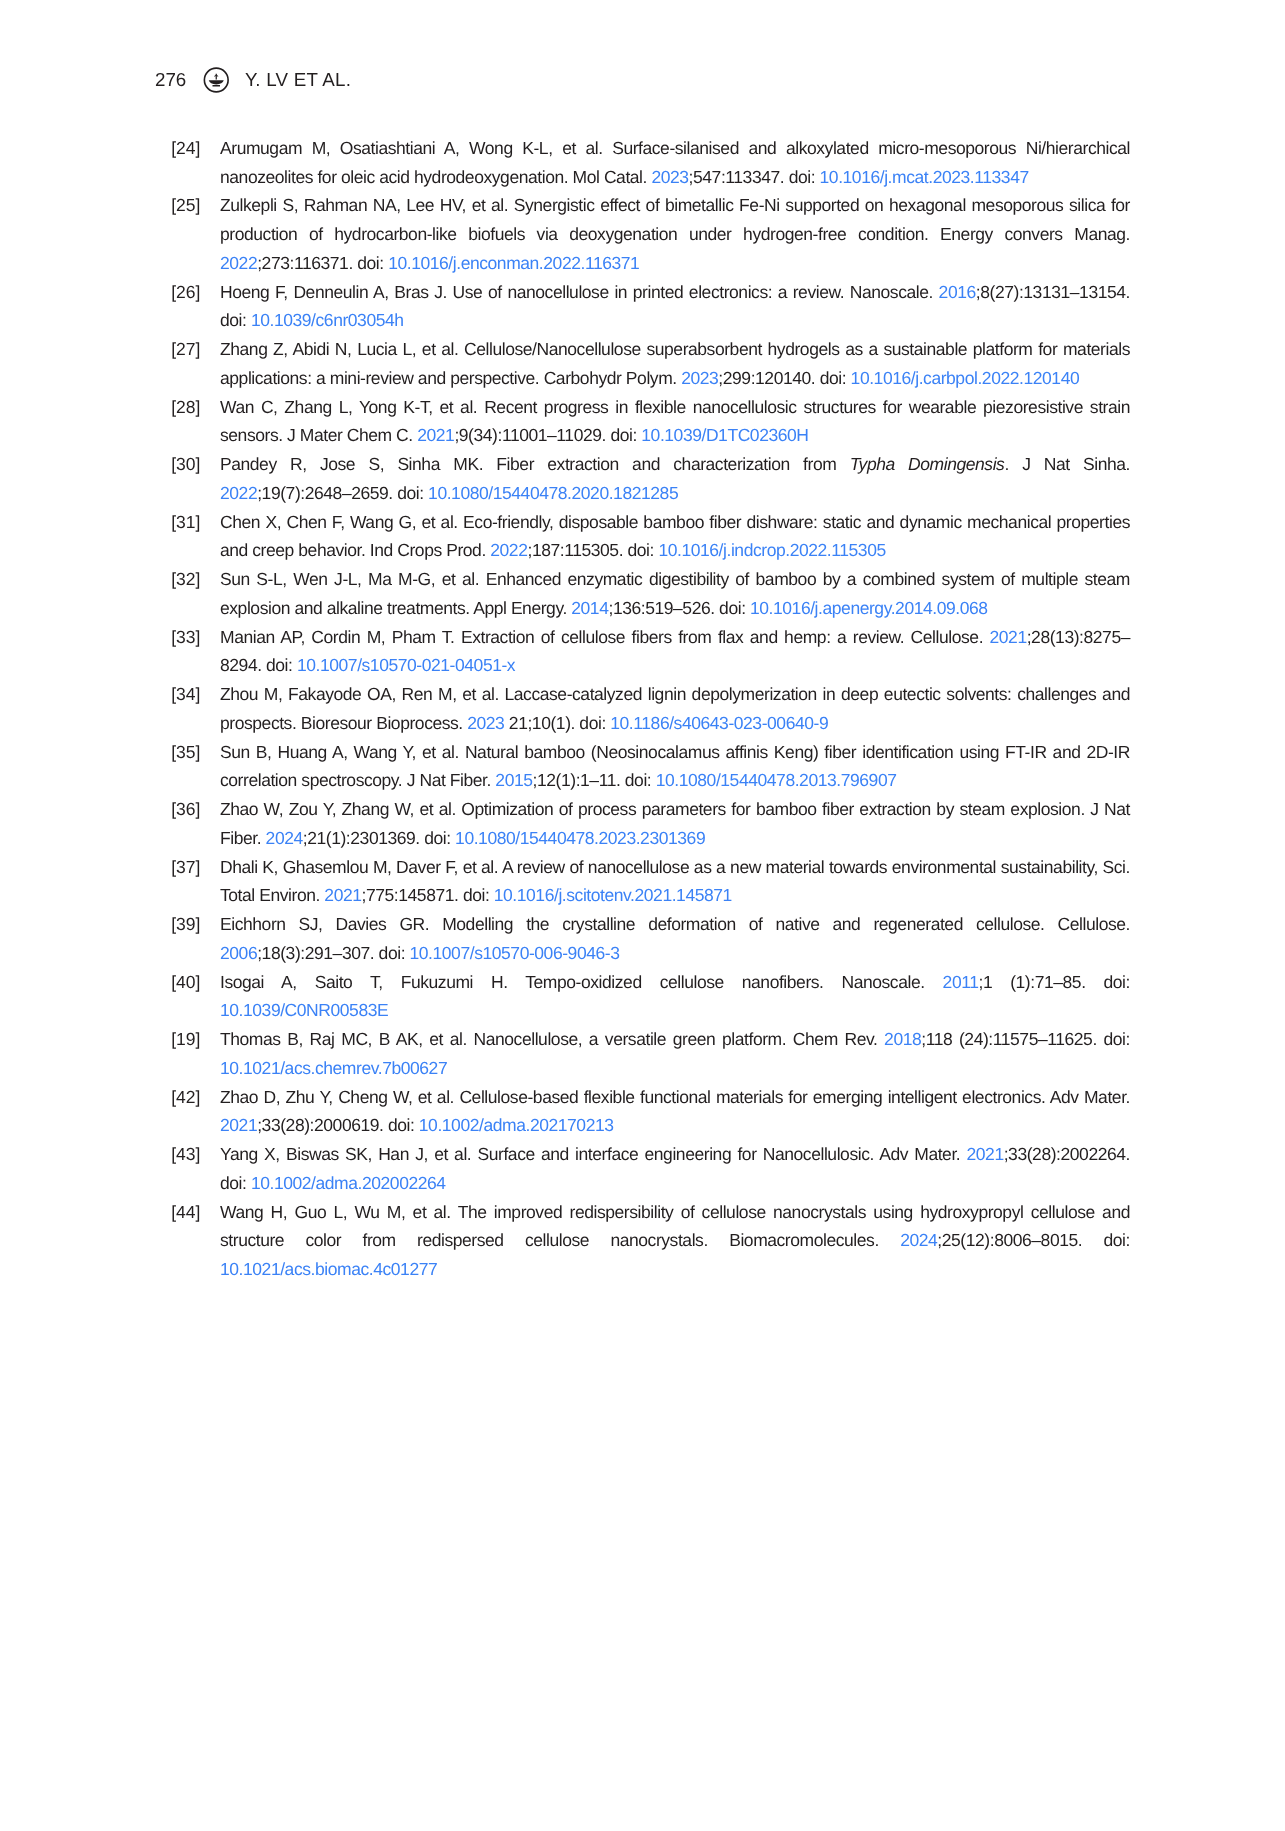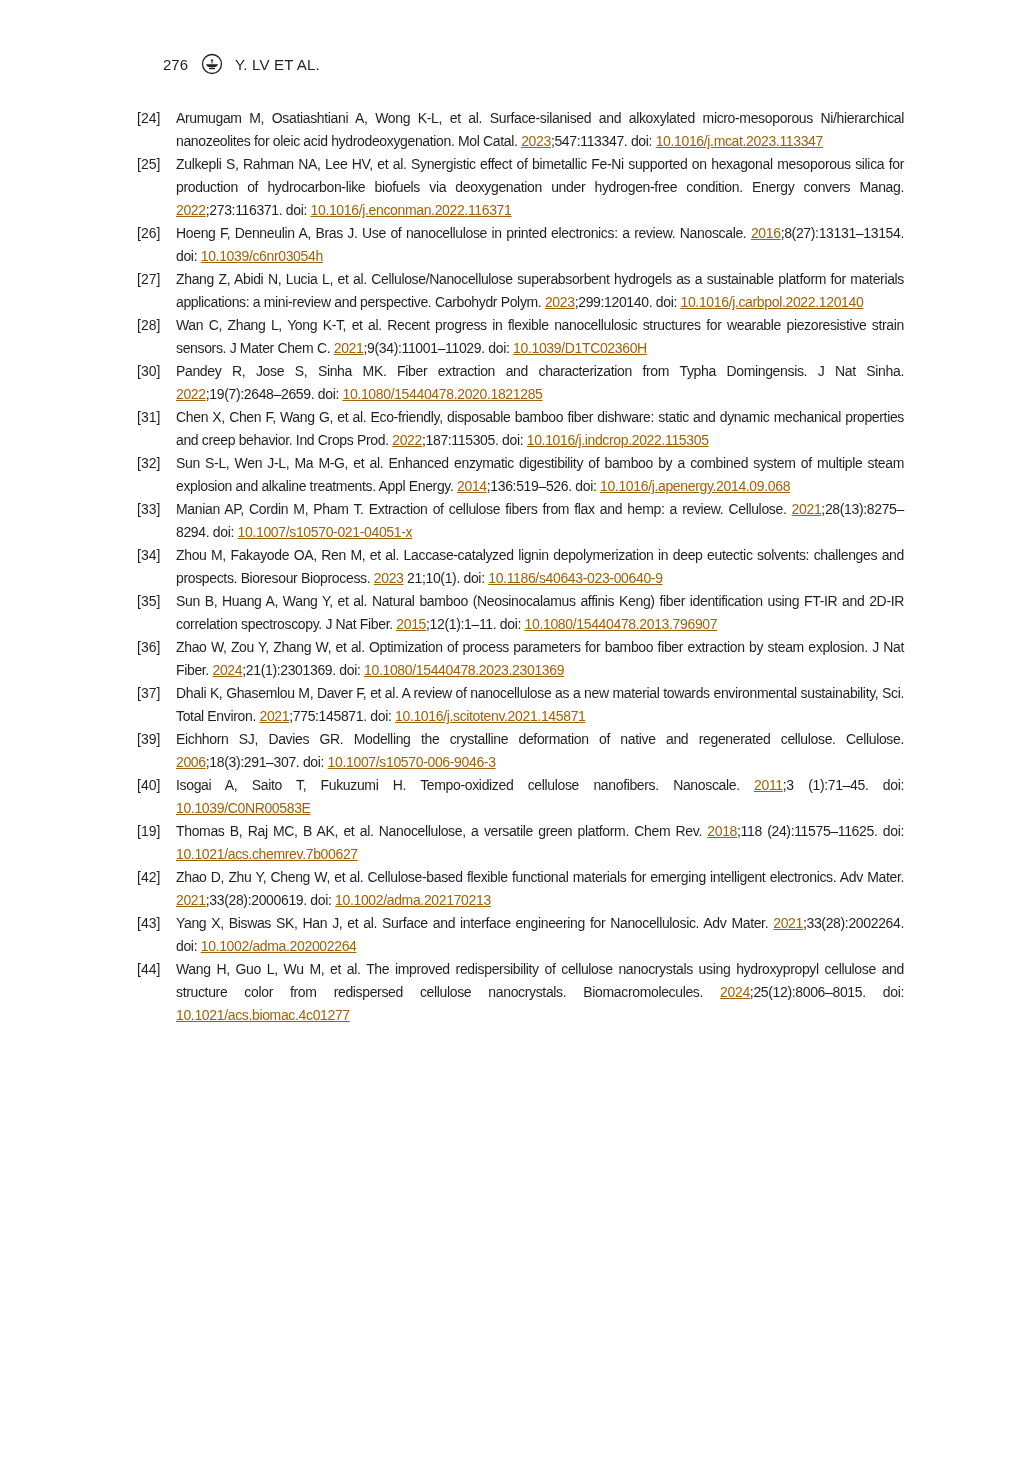--- a/index.html
+++ b/index.html
@@ -1,28 +1,28 @@
 <!DOCTYPE html>
 <html><head>
 <meta charset="utf-8">
 <style>
   html, body { margin: 0; padding: 0; background: #ffffff; }
   body { width: 1028px; height: 1465px; position: relative; overflow: hidden;
          font-family: "Liberation Sans", sans-serif; color: #231f20; }
   .header { position: absolute; left: 124px; top: 53px; height: 22px;
             display: flex; align-items: center; font-size: 15px; }
-  .header .pg { width: 38px; margin-left: 39px; }
+  .header .pg { width: 38px; }
   .header .logo { width: 22px; height: 22px; margin-right: 12px; }
   .header .running { letter-spacing: 0.2px; text-align: center; }
   .refs { position: absolute; left: 137px; top: 107px; width: 767px; }
   .ref { position: relative; padding-left: 39px; font-size: 14px; line-height: 23px;
          text-align: justify; margin-bottom: 0; letter-spacing: -0.35px; word-spacing: 0px; }
   .ref .num { position: absolute; left: 0; top: 0; letter-spacing: 0; }
-  .link { color: #a16207; text-decoration: underline; }
-  .it { }
+  .link { color: #3b82f6; }
+  .it { font-style: italic; }
 </style>
 </head>
 <body>
 
 <div class="header">
   <span class="pg">276</span>
   <span class="logo">
     <svg width="22" height="22" viewBox="0 0 22 22">
       <circle cx="11" cy="11" r="9.5" fill="none" stroke="#231f20" stroke-width="1.3"></circle>
       <path d="M5 11.2 H17 Q16 14.5 11 14.5 Q6 14.5 5 11.2 Z" fill="#231f20"></path>
@@ -42,18 +42,18 @@
     <div class="ref"><span class="num">[28]</span><span>Wan C, Zhang L, Yong K-T, et al. Recent progress in flexible nanocellulosic structures for wearable piezoresistive strain sensors. J Mater Chem C. </span><span class="link">2021</span><span>;9(34):11001–11029. doi: </span><span class="link">10.1039/D1TC02360H</span></div>
     <div class="ref"><span class="num">[30]</span><span>Pandey R, Jose S, Sinha MK. Fiber extraction and characterization from </span><span class="it">Typha Domingensis</span><span>. J Nat Sinha. </span><span class="link">2022</span><span>;19(7):2648–2659. doi: </span><span class="link">10.1080/15440478.2020.1821285</span></div>
     <div class="ref"><span class="num">[31]</span><span>Chen X, Chen F, Wang G, et al. Eco-friendly, disposable bamboo fiber dishware: static and dynamic mechanical properties and creep behavior. Ind Crops Prod. </span><span class="link">2022</span><span>;187:115305. doi: </span><span class="link">10.1016/j.indcrop.2022.115305</span></div>
     <div class="ref"><span class="num">[32]</span><span>Sun S-L, Wen J-L, Ma M-G, et al. Enhanced enzymatic digestibility of bamboo by a combined system of multiple steam explosion and alkaline treatments. Appl Energy. </span><span class="link">2014</span><span>;136:519–526. doi: </span><span class="link">10.1016/j.apenergy.2014.09.068</span></div>
     <div class="ref"><span class="num">[33]</span><span>Manian AP, Cordin M, Pham T. Extraction of cellulose fibers from flax and hemp: a review. Cellulose. </span><span class="link">2021</span><span>;28(13):8275–8294. doi: </span><span class="link">10.1007/s10570-021-04051-x</span></div>
     <div class="ref"><span class="num">[34]</span><span>Zhou M, Fakayode OA, Ren M, et al. Laccase-catalyzed lignin depolymerization in deep eutectic solvents: challenges and prospects. Bioresour Bioprocess. </span><span class="link">2023</span><span> 21;10(1). doi: </span><span class="link">10.1186/s40643-023-00640-9</span></div>
     <div class="ref"><span class="num">[35]</span><span>Sun B, Huang A, Wang Y, et al. Natural bamboo (Neosinocalamus affinis Keng) fiber identification using FT-IR and 2D-IR correlation spectroscopy. J Nat Fiber. </span><span class="link">2015</span><span>;12(1):1–11. doi: </span><span class="link">10.1080/15440478.2013.796907</span></div>
     <div class="ref"><span class="num">[36]</span><span>Zhao W, Zou Y, Zhang W, et al. Optimization of process parameters for bamboo fiber extraction by steam explosion. J Nat Fiber. </span><span class="link">2024</span><span>;21(1):2301369. doi: </span><span class="link">10.1080/15440478.2023.2301369</span></div>
     <div class="ref"><span class="num">[37]</span><span>Dhali K, Ghasemlou M, Daver F, et al. A review of nanocellulose as a new material towards environmental sustainability, Sci. Total Environ. </span><span class="link">2021</span><span>;775:145871. doi: </span><span class="link">10.1016/j.scitotenv.2021.145871</span></div>
     <div class="ref"><span class="num">[39]</span><span>Eichhorn SJ, Davies GR. Modelling the crystalline deformation of native and regenerated cellulose. Cellulose. </span><span class="link">2006</span><span>;18(3):291–307. doi: </span><span class="link">10.1007/s10570-006-9046-3</span></div>
-    <div class="ref"><span class="num">[40]</span><span>Isogai A, Saito T, Fukuzumi H. Tempo-oxidized cellulose nanofibers. Nanoscale. </span><span class="link">2011</span><span>;3 (1):71–45. doi: </span><span class="link">10.1039/C0NR00583E</span></div>
+    <div class="ref"><span class="num">[40]</span><span>Isogai A, Saito T, Fukuzumi H. Tempo-oxidized cellulose nanofibers. Nanoscale. </span><span class="link">2011</span><span>;1 (1):71–85. doi: </span><span class="link">10.1039/C0NR00583E</span></div>
     <div class="ref"><span class="num">[19]</span><span>Thomas B, Raj MC, B AK, et al. Nanocellulose, a versatile green platform. Chem Rev. </span><span class="link">2018</span><span>;118 (24):11575–11625. doi: </span><span class="link">10.1021/acs.chemrev.7b00627</span></div>
     <div class="ref"><span class="num">[42]</span><span>Zhao D, Zhu Y, Cheng W, et al. Cellulose-based flexible functional materials for emerging intelligent electronics. Adv Mater. </span><span class="link">2021</span><span>;33(28):2000619. doi: </span><span class="link">10.1002/adma.202170213</span></div>
     <div class="ref"><span class="num">[43]</span><span>Yang X, Biswas SK, Han J, et al. Surface and interface engineering for Nanocellulosic. Adv Mater. </span><span class="link">2021</span><span>;33(28):2002264. doi: </span><span class="link">10.1002/adma.202002264</span></div>
     <div class="ref"><span class="num">[44]</span><span>Wang H, Guo L, Wu M, et al. The improved redispersibility of cellulose nanocrystals using hydroxypropyl cellulose and structure color from redispersed cellulose nanocrystals. Biomacromolecules. </span><span class="link">2024</span><span>;25(12):8006–8015. doi: </span><span class="link">10.1021/acs.biomac.4c01277</span></div>
   </div>
 
 </body></html>

